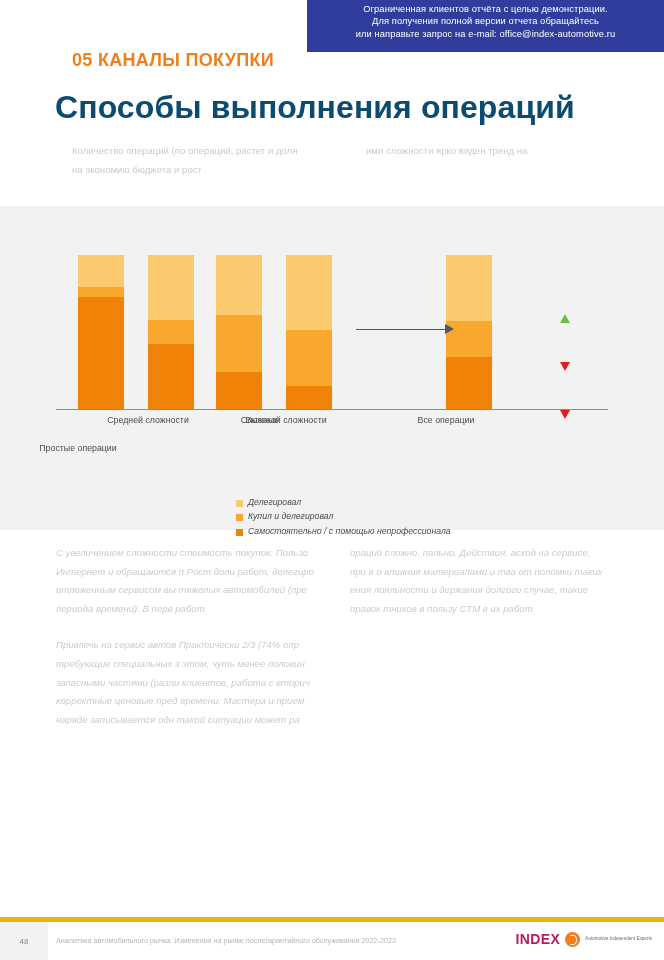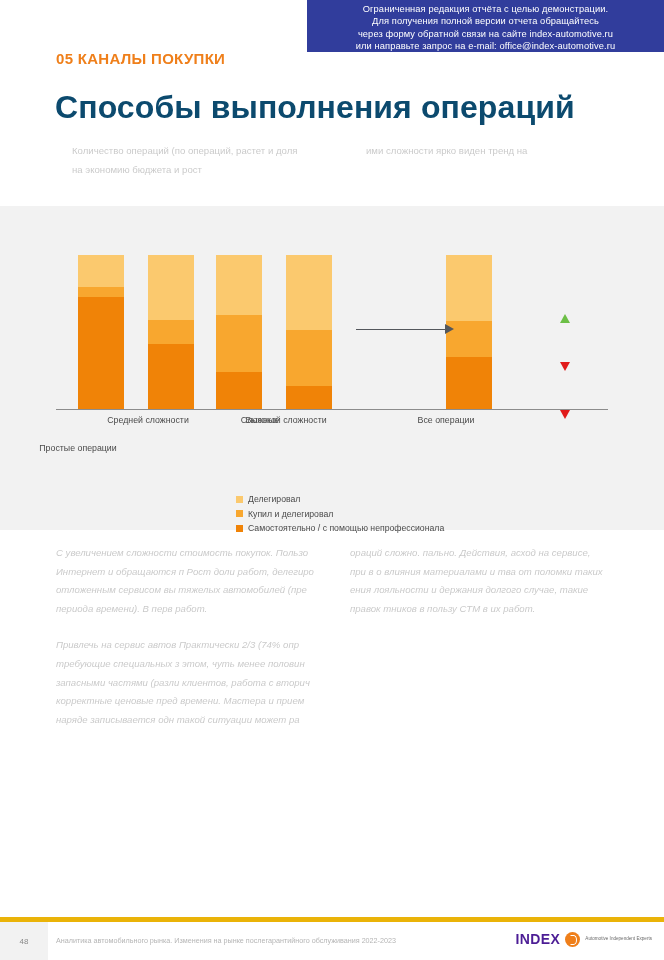--- a/index.html
+++ b/index.html
@@ -34,23 +34,23 @@
   }
   .demo-banner div { white-space: nowrap; }
 
   
   .page-wrap {
     position: absolute;
     inset: 0;
   }
   .eyebrow {
     position: absolute;
-    left: 56px;
+    left: 72px;
     top: 50px;
-    font-size: 15px;
+    font-size: 18px;
     font-weight: bold;
     color: #ef7f1a;
     letter-spacing: 0.3px;
     text-align: right;
   }
   .page-title {
     position: absolute;
     left: 55px;
     top: 68px;
     font-size: 32px;
@@ -171,22 +171,23 @@
   }
 
   
   .legend {
     position: absolute;
     left: 180px;
     top: 250px;
   }
   .legend-row {
     display: flex;
-    align-items: center;
+    align-items: flex-end;
     height: 14.5px;
+    font-style: italic;
   }
   .legend-swatch {
     width: 7px;
     height: 7px;
     margin-right: 5px;
     flex: none;
   }
   .legend-text {
     font-size: 8.7px;
     color: #4a4a4a;
@@ -247,21 +248,21 @@
   .footer-logo {
     position: absolute;
     right: 12px;
     top: 9px;
     display: flex;
     align-items: center;
   }
   .logo-word {
     font-size: 14px;
     font-weight: bold;
-    color: #4c1d95;
+    color: #be185d;
     letter-spacing: 0.4px;
   }
   .logo-mark {
     width: 15px;
     height: 15px;
     border-radius: 50%;
     background: #ef7f1a;
     margin: 0 5px;
     position: relative;
   }
@@ -281,23 +282,22 @@
     line-height: 5.4px;
     color: #6c6c6c;
   }
 </style>
 </head>
 <body>
 
 <div class="page-wrap">
 
   <div class="demo-banner">
-    <div>Ограниченная редакция отчёта с целью демонстрации.</div>
+    <div>Ограниченная клиентов отчёта с целью демонстрации.</div>
     <div>Для получения полной версии отчета обращайтесь</div>
-    <div>через форму обратной связи на сайте index-automotive.ru</div>
     <div>или направьте запрос на e-mail: office@index-automotive.ru</div>
   </div>
 
   <div class="eyebrow">05 КАНАЛЫ ПОКУПКИ</div>
   <h1 class="page-title">Способы выполнения операций</h1>
 
   <div class="intro">
     <div class="col">
       <p>Количество операций (по операций, растет и доля на экономию бюджета и рост</p>
     </div>

